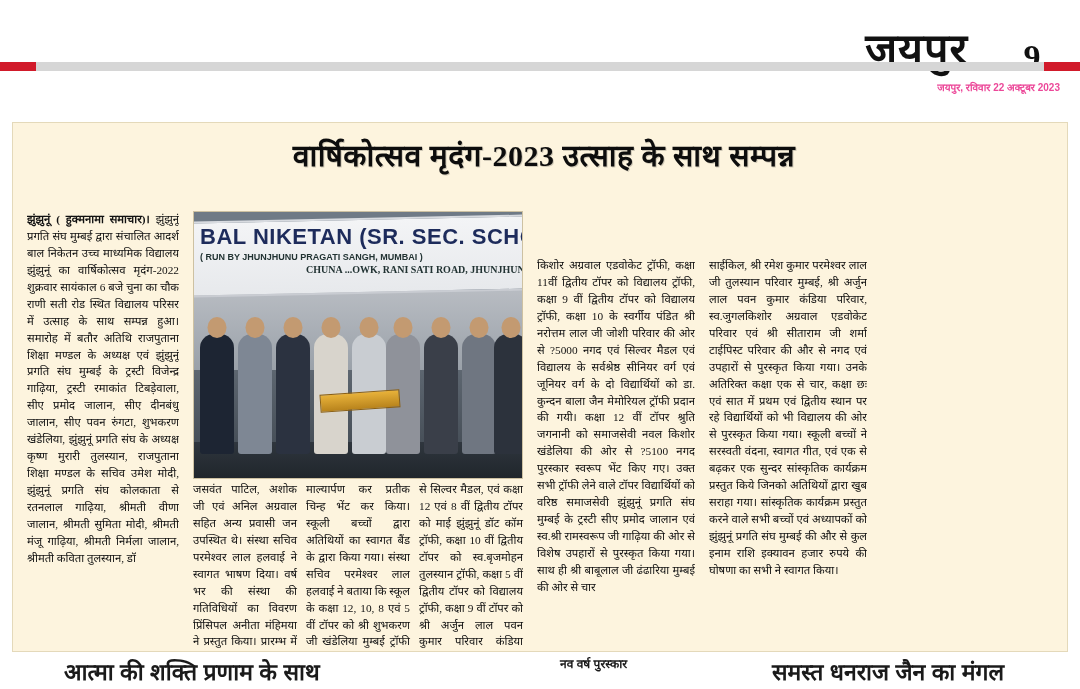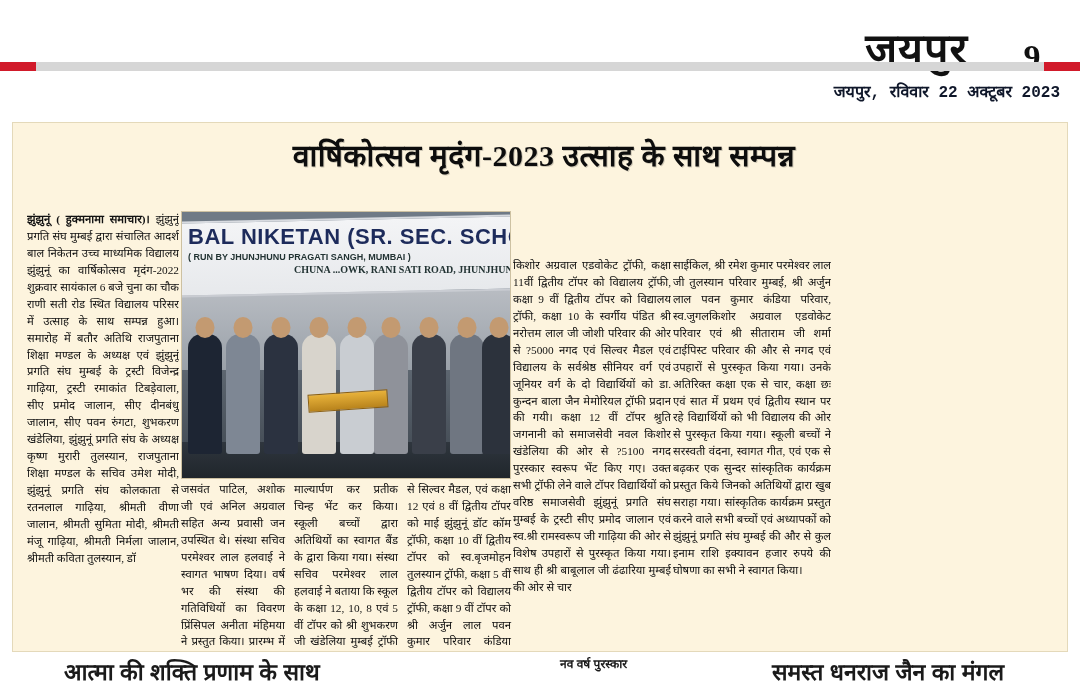--- a/index.html
+++ b/index.html
@@ -76,24 +76,24 @@
     right: 0;
     top: 0;
     width: 36px;
     height: 9px;
     background: #d11a2a;
   }
   .masthead-date {
     position: absolute;
     right: 20px;
     top: 80px;
-    font-family: Liberation Mono, monospace;
-    font-weight: bold;
-    font-size: 16px;
-    color: #0f172a;
+    font-family: Liberation Sans, sans-serif;
+    font-weight: bold;
+    font-size: 10px;
+    color: #ec4899;
   }
 
   
   .article {
     position: absolute;
     left: 12px;
     top: 122px;
     width: 1056px;
     height: 530px;
     background: #fdf4de;
@@ -113,21 +113,21 @@
     text-shadow: 1px 1px 0 rgba(0,0,0,0.18);
   }
 
   .cols {
     position: absolute;
     left: 14px;
     top: 88px;
     width: 1028px;
     height: 430px;
     display: flex;
-    gap: 2px;
+    gap: 14px;
   }
   .col {
     width: 152px;
     font-family: "Liberation Serif", serif;
     font-size: 11.3px;
     line-height: 1.5;
     color: #111111;
     text-align: justify;
     text-justify: inter-word;
     overflow: hidden;

